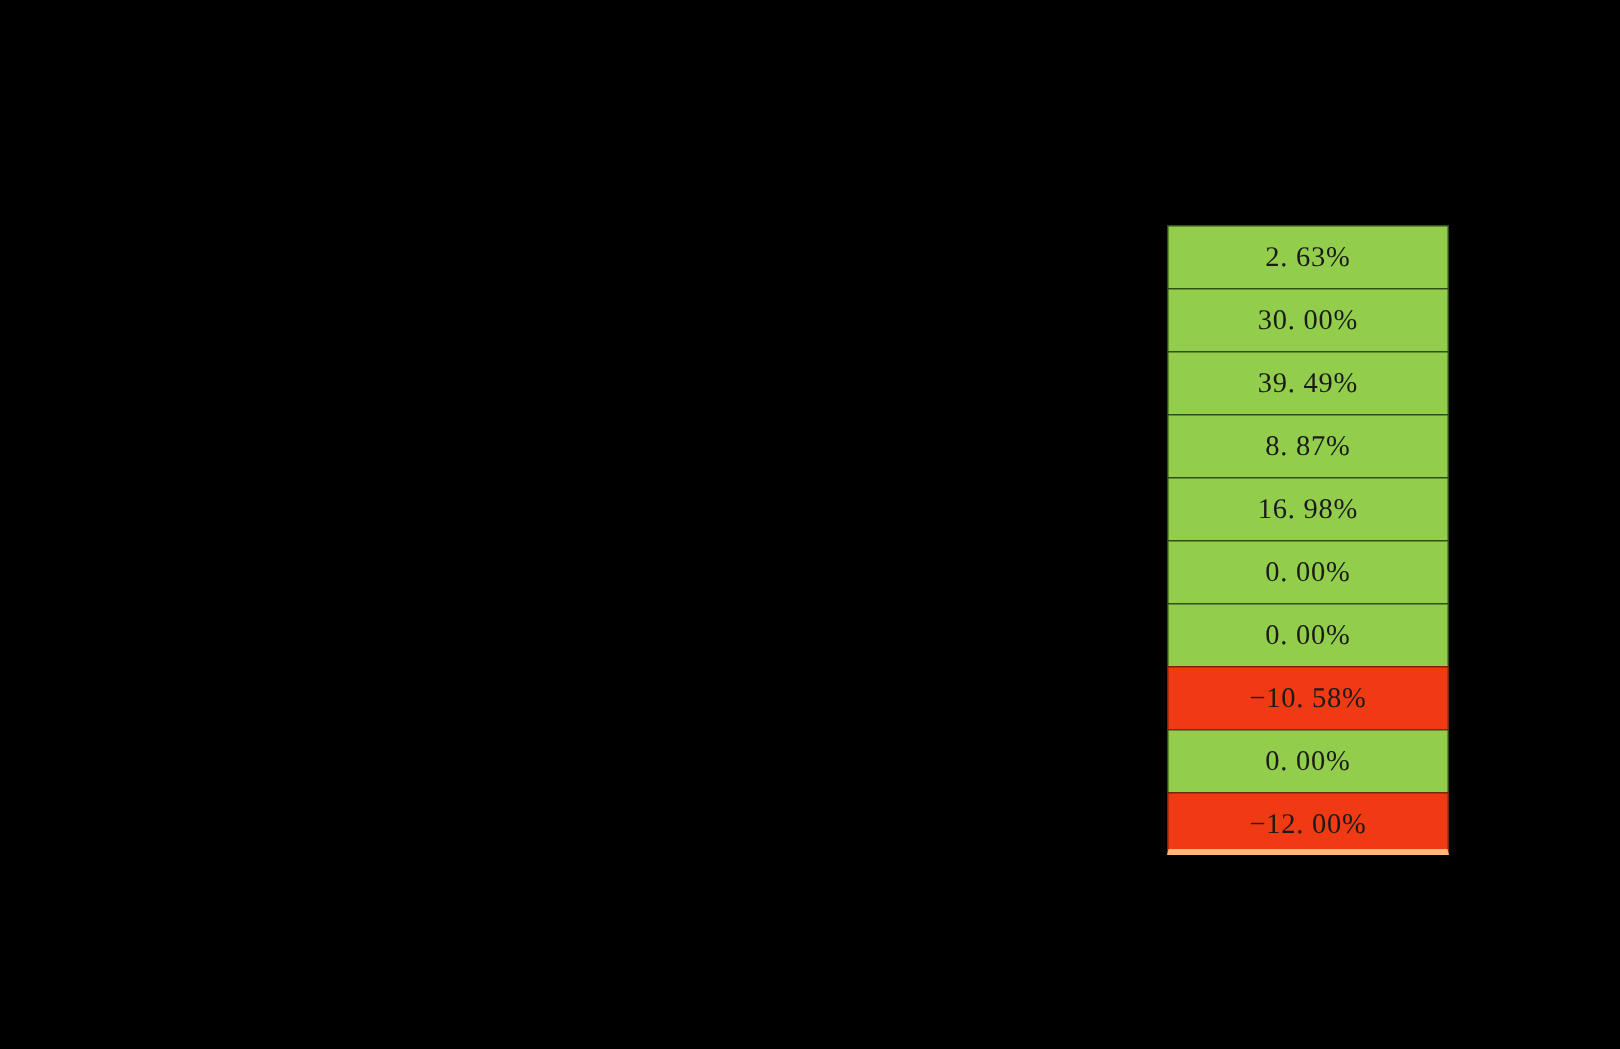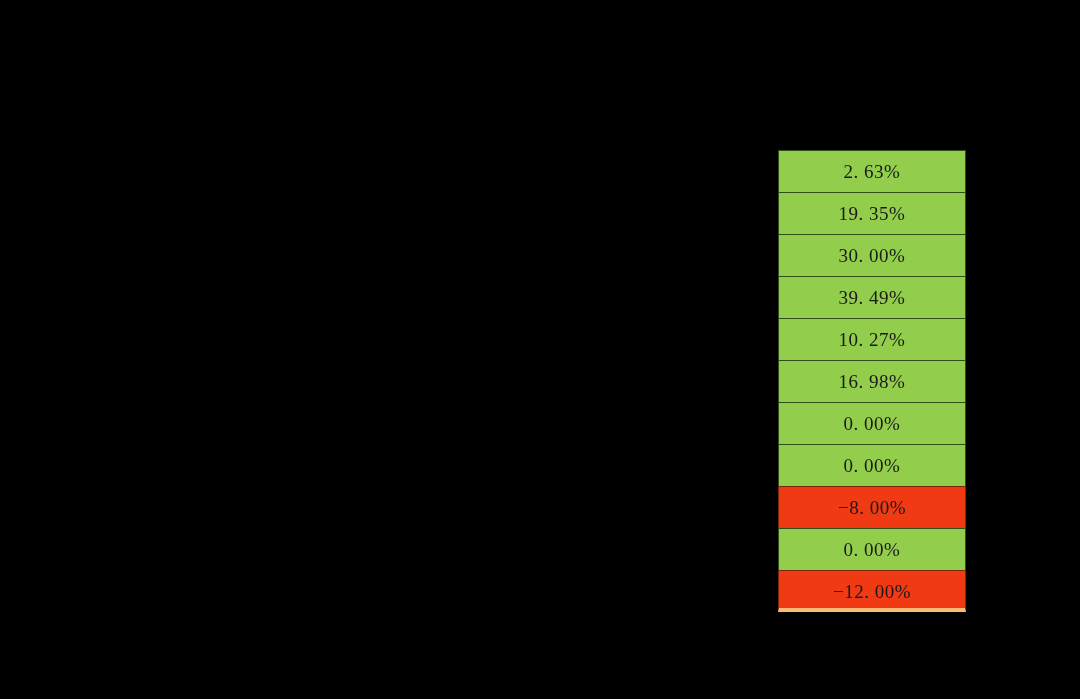--- a/index.html
+++ b/index.html
@@ -68,24 +68,23 @@
   .value-cell.pos.after-neg {
     border-top-color: #2f4f14;
   }
 </style>
 </head>
 <body>
 
 <div id="canvas">
   <div id="value-column">
       <div class="value-cell pos">2. 63%</div>
-      <div class="value-cell pos">19. 35%</div>
       <div class="value-cell pos">30. 00%</div>
       <div class="value-cell pos">39. 49%</div>
-      <div class="value-cell pos">10. 27%</div>
+      <div class="value-cell pos">8. 87%</div>
       <div class="value-cell pos">16. 98%</div>
       <div class="value-cell pos">0. 00%</div>
       <div class="value-cell pos">0. 00%</div>
-      <div class="value-cell neg">−8. 00%</div>
+      <div class="value-cell neg">−10. 58%</div>
       <div class="value-cell pos after-neg">0. 00%</div>
       <div class="value-cell neg">−12. 00%</div>
     </div>
 </div>
 
 </body></html>

